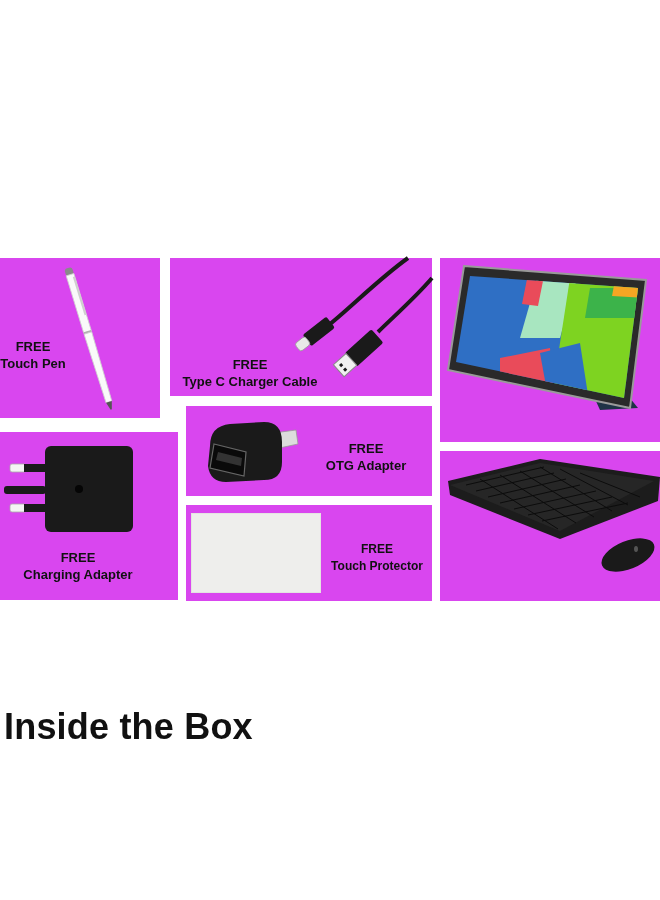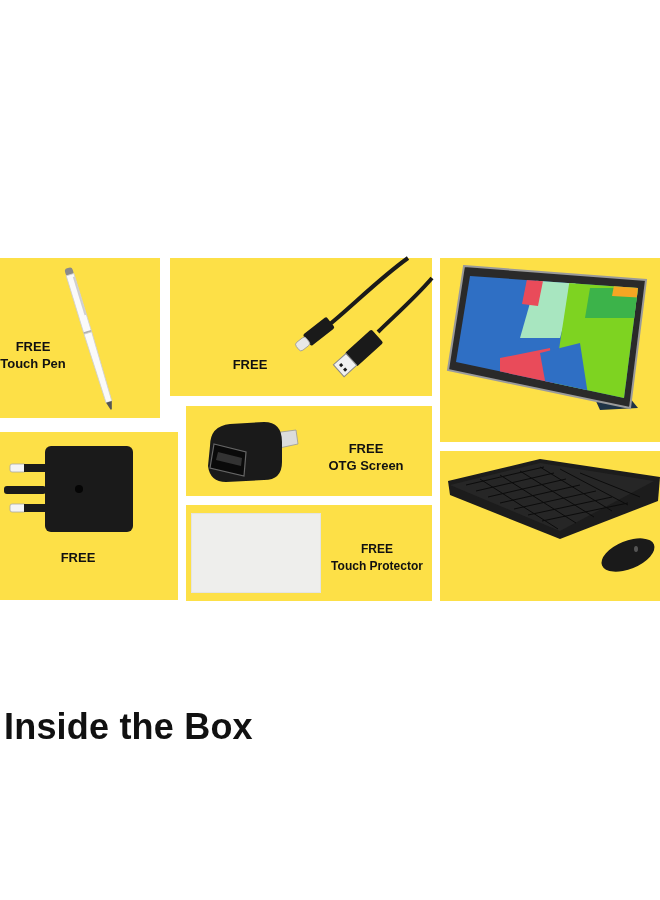--- a/index.html
+++ b/index.html
@@ -1,19 +1,19 @@
 <!DOCTYPE html>
 <html><head>
   <meta charset="utf-8">
   <style>
     * { box-sizing: border-box; margin: 0; padding: 0; }
     html, body { width: 660px; height: 900px; background: #ffffff; overflow: hidden; }
     body { position: relative; font-family: "Liberation Sans", "DejaVu Sans", sans-serif; color: #111; }
 
-    .panel { position: absolute; background: #fde047; }
+    .panel { position: absolute; background: #d946ef; }
     .label { position: absolute; font-weight: bold; font-size: 13px; line-height: 17px; color: #111; text-align: center; white-space: nowrap; }
     .label span { display: block; }
 
     #p-pen { left: 0; top: 258px; width: 160px; height: 160px; }
     #p-cable { left: 170px; top: 258px; width: 262px; height: 138px; }
     #p-tablet { left: 440px; top: 258px; width: 220px; height: 184px; }
     #p-charger { left: 0; top: 432px; width: 178px; height: 168px; }
     #p-otg { left: 186px; top: 406px; width: 246px; height: 90px; }
     #p-screen { left: 186px; top: 505px; width: 246px; height: 96px; }
     #p-kbd { left: 440px; top: 451px; width: 220px; height: 150px; }
@@ -51,20 +51,21 @@
     <path d="M262 20 C245 40 222 60 208 74" stroke="#1a1a1a" stroke-width="4" fill="none"></path>
     <g transform="translate(194,90) rotate(-42)">
       <rect x="-18" y="-9" width="36" height="18" rx="2" fill="#1a1a1a"></rect>
       <rect x="-34" y="-8" width="17" height="16" fill="#f0f0f0" stroke="#888" stroke-width="1"></rect>
       <rect x="-30" y="-4" width="3" height="3" fill="#1a1a1a"></rect>
       <rect x="-30" y="2" width="3" height="3" fill="#1a1a1a"></rect>
     </g>
   </svg>
   <div class="label" style="left:0;top:98px;width:160px;">
     <span>FREE</span>
+    <span>Type C Charger Cable</span>
   </div>
 </div>
 
 <div class="panel" id="p-tablet">
   <svg width="220" height="184" viewBox="0 0 220 184" style="left:0;top:0;">
     <defs>
       <clipPath id="scr">
           <path d="M30 18 L198 30 L184 140 L16 104 Z"></path>
         </clipPath>
     </defs>
@@ -88,33 +89,34 @@
     <rect x="10" y="32" width="16" height="8" rx="2" fill="#f4f4f4" stroke="#aaa" stroke-width="0.8"></rect>
     <rect x="24" y="32" width="22" height="8" fill="#1a1a1a"></rect>
     <rect x="4" y="54" width="42" height="8" rx="3" fill="#1a1a1a"></rect>
     <rect x="10" y="72" width="16" height="8" rx="2" fill="#f4f4f4" stroke="#aaa" stroke-width="0.8"></rect>
     <rect x="24" y="72" width="22" height="8" fill="#1a1a1a"></rect>
     <rect x="45" y="14" width="88" height="86" rx="6" fill="#1a1a1a"></rect>
     <circle cx="79" cy="57" r="4" fill="#050505"></circle>
   </svg>
   <div class="label" style="left:0;top:117px;width:156px;">
     <span>FREE</span>
+    <span>Charging Adapter</span>
   </div>
 </div>
 
 <div class="panel" id="p-otg">
   <svg width="246" height="90" viewBox="0 0 246 90" style="left:0;top:0;">
     <path d="M80 28 L110 24 L112 38 L84 44 Z" fill="#dcdcdc" stroke="#999" stroke-width="0.8"></path>
     <path d="M24 40 Q24 20 44 18 L78 16 Q96 16 96 36 L96 56 Q96 74 78 74 L40 76 Q24 76 22 60 Z" fill="#1a1a1a"></path>
     <path d="M28 38 L60 46 L58 70 L24 62 Z" fill="#0a0a0a" stroke="#666" stroke-width="1.2"></path>
     <path d="M32 46 L56 52 L55 60 L30 54 Z" fill="#333"></path>
   </svg>
   <div class="label" style="left:130px;top:34px;width:100px;">
     <span>FREE</span>
-    <span>OTG Screen</span>
+    <span>OTG Adapter</span>
   </div>
 </div>
 
 <div class="panel" id="p-screen">
   <div style="position:absolute;left:5px;top:8px;width:130px;height:80px;background:#eeeeec;border:1px solid #e4e4e2;"></div>
   <div class="label" style="left:136px;top:36px;width:110px;font-size:12px;">
     <span>FREE</span>
     <span>Touch Protector</span>
   </div>
 </div>

